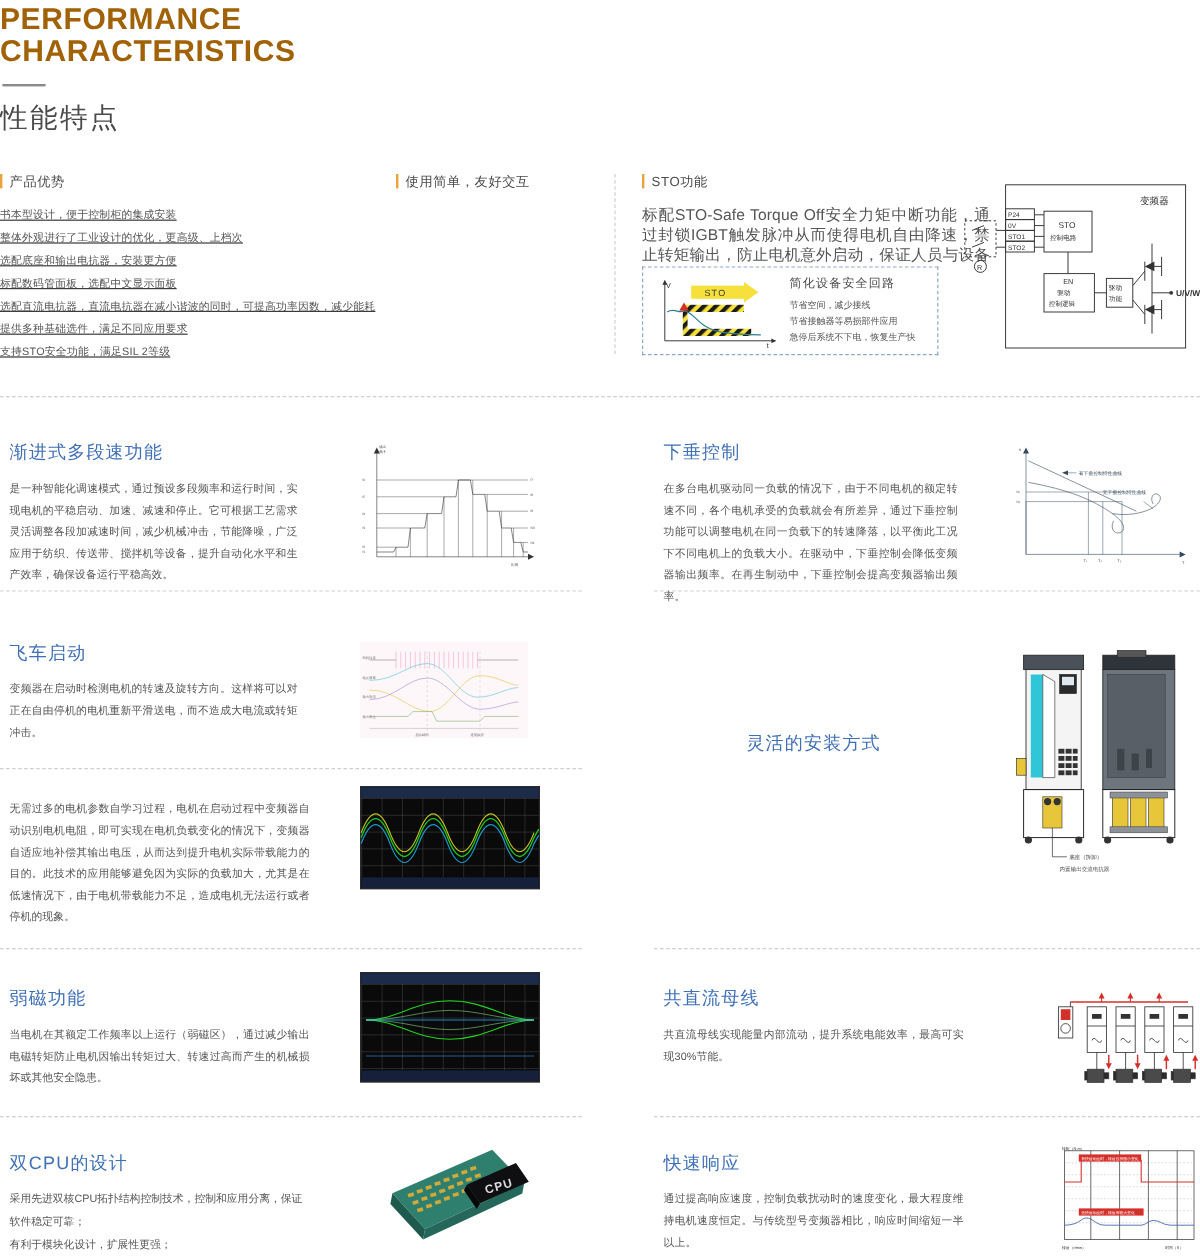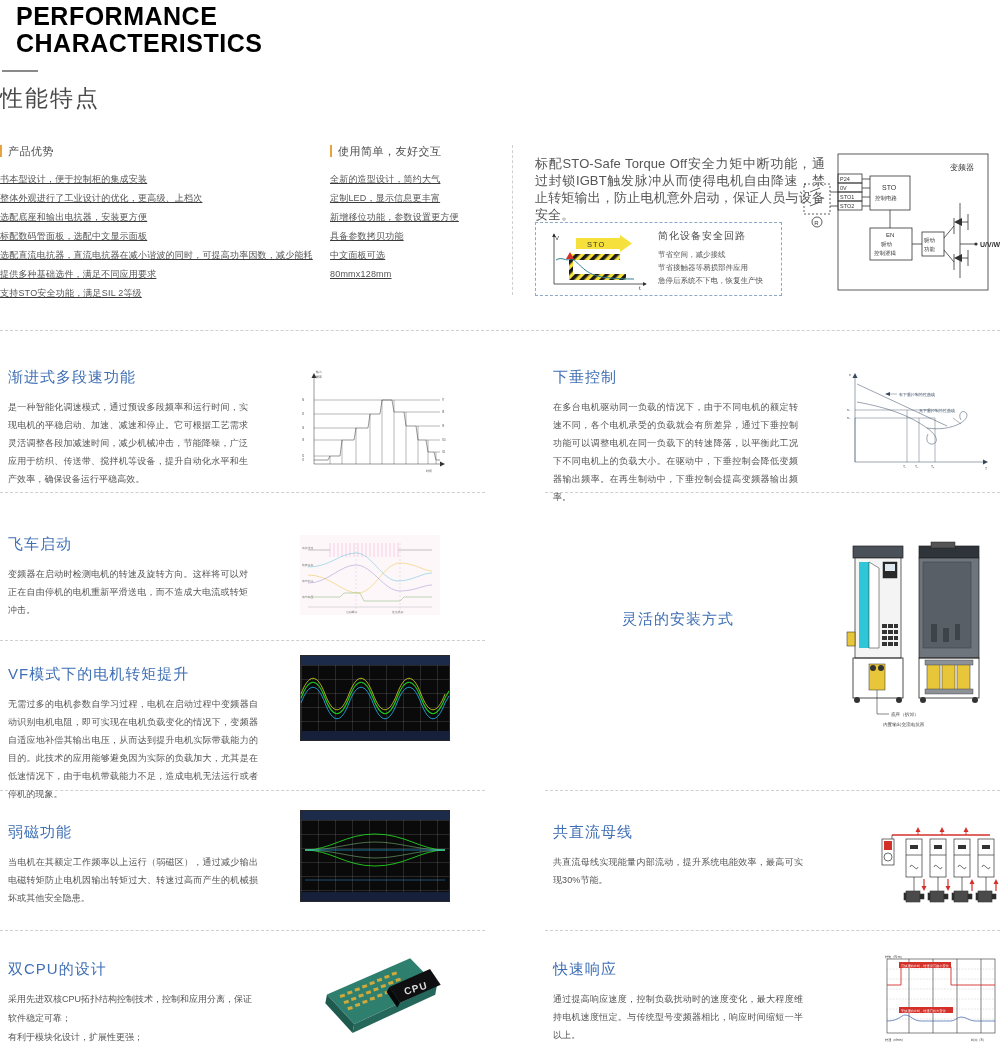--- a/index.html
+++ b/index.html
@@ -7,21 +7,21 @@
     width:1000px;height:1049px;background:#fff;
     font-family:"Liberation Sans","DejaVu Sans",sans-serif;
     color:#3b3b3b;overflow:hidden;position:relative;
   }
   .page{position:relative;width:1000px;height:1049px;}
 
   
   .hdr{position:absolute;left:0;top:0;width:540px;}
   .hdr-en{
     font-size:25px;line-height:27px;letter-spacing:.5px;
-    font-weight:700;color:#000000;margin:0 0 0 16px;padding-top:3px;
+    font-weight:700;color:#a16207;margin:0 0 0 0;padding-top:3px;
   }
   .hdr-rule{width:36px;height:2px;background:#8a8a8a;margin:13px 0 11px 2px;}
   .hdr-cn{font-size:23px;color:#4a4a4a;letter-spacing:2px;}
 
   
   .bar-title{font-size:11px;color:#4a4a4a;position:relative;padding-left:8px;letter-spacing:.5px;}
   .bar-title:before{content:"";position:absolute;left:0;top:1px;width:2px;height:12px;background:#e8a33d;}
   .bullets{margin-top:11px;text-decoration:underline;}
   .bullets li{
     list-style:none;font-size:9px;line-height:19px;color:#555;
@@ -91,31 +91,24 @@
       <li>选配底座和输出电抗器，安装更方便</li>
       <li>标配数码管面板，选配中文显示面板</li>
       <li>选配直流电抗器，直流电抗器在减小谐波的同时，可提高功率因数，减少能耗</li>
       <li>提供多种基础选件，满足不同应用要求</li>
       <li>支持STO安全功能，满足SIL 2等级</li>
     </ul>
   </div>
 
   <div class="col2">
     <div class="bar-title">使用简单，友好交互</div>
-    <ul class="bullets">
-      <li>全新的造型设计，简约大气</li>
-      <li>定制LED，显示信息更丰富</li>
-      <li>新增移位功能，参数设置更方便</li>
-      <li>具备参数拷贝功能</li>
-      <li>中文面板可选</li>
-      <li>80mmx128mm</li>
-    </ul>
   </div>
 
   <div class="col3">
+    <div class="bar-title">STO功能</div>
     <div class="sto-para">标配STO-Safe Torque Off安全力矩中断功能，通过封锁IGBT触发脉冲从而使得电机自由降速，禁止转矩输出，防止电机意外启动，保证人员与设备安全。</div>
     <div class="sto-para2">满足EN/IEC61508 SIL2</div>
   </div>
 
   <div class="sto-box">
     <svg class="sto-plot" viewBox="0 0 110 62">
       <defs>
         <pattern id="hatch" width="7" height="7" patternUnits="userSpaceOnUse" patternTransform="rotate(45)">
           <rect width="7" height="7" fill="#f5e03c"></rect>
           <rect width="3.5" height="7" fill="#1a1a1a"></rect>
@@ -392,21 +385,20 @@
           <circle cx="140" cy="172" r="3"></circle>
       </g>
     </g>
     <g font-size="4.6" fill="#444" font-family="Liberation Sans, sans-serif">
       <text x="56" y="188">底座（拆卸）</text>
       <text x="48" y="198">内置输出交流电抗器</text>
     </g>
   </svg>
 
   <div class="block" style="left:8px;top:665px;width:250px;">
-    <div class="sec-h">VF模式下的电机转矩提升</div>
     <div class="sec-p">无需过多的电机参数自学习过程，电机在启动过程中变频器自动识别电机电阻，即可实现在电机负载变化的情况下，变频器自适应地补偿其输出电压，从而达到提升电机实际带载能力的目的。此技术的应用能够避免因为实际的负载加大，尤其是在低速情况下，由于电机带载能力不足，造成电机无法运行或者停机的现象。</div>
   </div>
   <div class="scope" style="left:300px;top:655px;width:148px;height:84px;">
     <div class="topbar"></div>
     <div class="grid"></div>
     <div class="botbar"></div>
     <svg style="position:absolute;left:0;top:9px;" width="148" height="66" viewBox="0 0 148 66">
       <path d="M0,33 C8,12 16,12 24,33 C32,54 40,54 48,33 C56,12 64,12 72,33 C80,54 88,54 96,33 C104,12 112,12 120,33 C128,54 136,54 144,33 L148,26" stroke="#21d321" stroke-width="1.1" fill="none" opacity=".95"></path>
       <path d="M0,38 C8,17 16,17 24,38 C32,59 40,59 48,38 C56,17 64,17 72,38 C80,59 88,59 96,38 C104,17 112,17 120,38 C128,59 136,59 144,38 L148,31" stroke="#1ea8e0" stroke-width="1" fill="none" opacity=".9"></path>
       <path d="M0,29 C8,8 16,8 24,29 C32,50 40,50 48,29 C56,8 64,8 72,29 C80,50 88,50 96,29 C104,8 112,8 120,29 C128,50 136,50 144,29" stroke="#e3e321" stroke-width=".9" fill="none" opacity=".85"></path>

